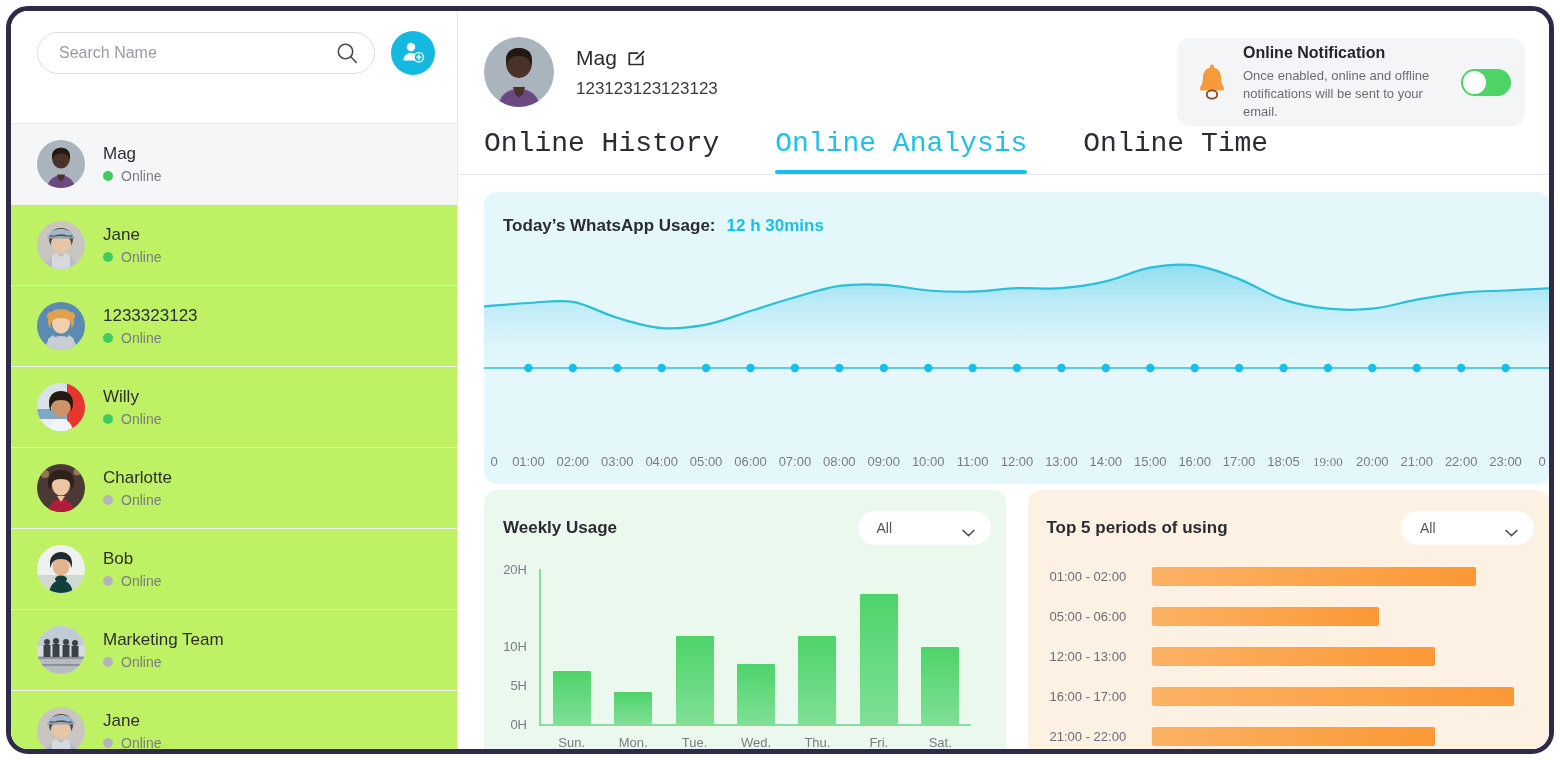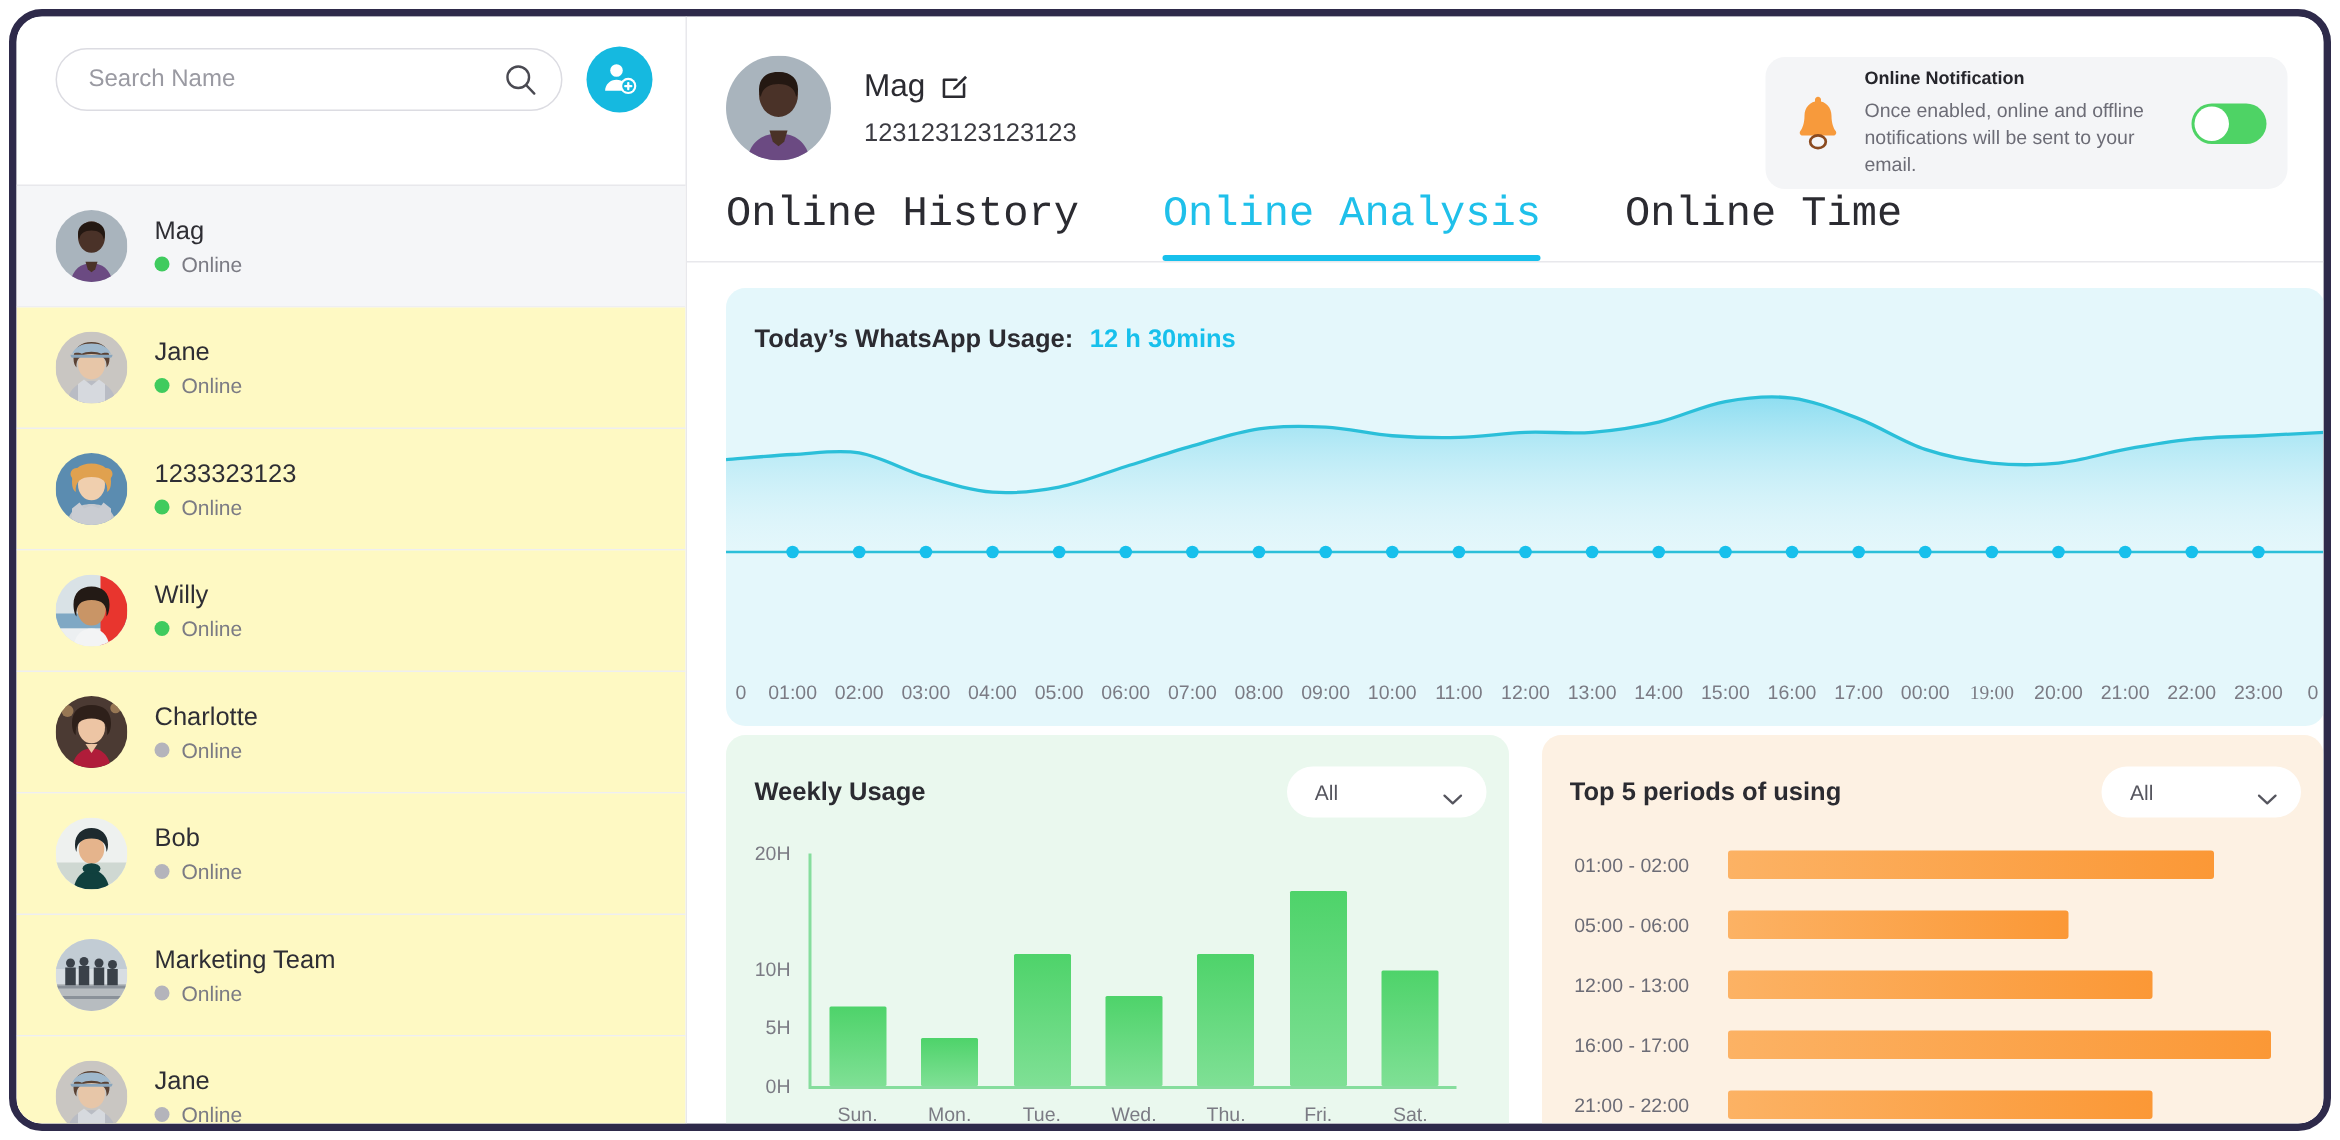--- a/index.html
+++ b/index.html
@@ -74,21 +74,21 @@
     overflow: hidden;
     border-top: 1px solid #e8e8ec;
   }
   .contact-row {
     height: 81px;
     display: flex;
     align-items: center;
     padding: 0 0 0 26px;
     gap: 18px;
     border-bottom: 1px solid #eeeef1;
-    background: #fef9c3;
+    background: #bef264;
     cursor: pointer;
   }
   .contact-row.active { background: #f5f6f8; }
   .avatar {
     width: 48px; height: 48px; flex: 0 0 48px;
     border-radius: 50%;
     overflow: hidden;
     position: relative;
   }
   .contact-meta { display: flex; flex-direction: column; gap: 7px; }
@@ -138,21 +138,21 @@
     width: 348px; height: 88px;
     background: #f4f5f7;
     border-radius: 13px;
     display: flex;
     align-items: center;
     padding: 0 14px 0 18px;
     gap: 14px;
   }
   .bell-icon { width: 34px; height: 36px; flex: 0 0 34px; }
   .notif-text { flex: 1; display: flex; flex-direction: column; gap: 5px; }
-  .notif-title { font-size: 12px; font-weight: bold; color: #25252b; line-height: 1.2; }
+  .notif-title { font-size: 16px; font-weight: bold; color: #25252b; line-height: 1.2; }
   .notif-desc { font-size: 13px; color: #6c6c76; line-height: 1.38; }
   .toggle {
     width: 50px; height: 27px; flex: 0 0 50px;
     border-radius: 14px;
     background: #4ed365;
     position: relative;
     cursor: pointer;
     border: none;
   }
   .toggle-knob {
@@ -616,21 +616,21 @@
             <span class="hour-label" style="left: 355.333px;">08:00</span>
             <span class="hour-label" style="left: 399.75px;">09:00</span>
             <span class="hour-label" style="left: 444.167px;">10:00</span>
             <span class="hour-label" style="left: 488.583px;">11:00</span>
             <span class="hour-label" style="left: 533px;">12:00</span>
             <span class="hour-label" style="left: 577.417px;">13:00</span>
             <span class="hour-label" style="left: 621.833px;">14:00</span>
             <span class="hour-label" style="left: 666.25px;">15:00</span>
             <span class="hour-label" style="left: 710.667px;">16:00</span>
             <span class="hour-label" style="left: 755.083px;">17:00</span>
-            <span class="hour-label" style="left: 799.5px;">00:00</span>
+            <span class="hour-label" style="left: 799.5px;">18:05</span>
             <span class="hour-label" style="left: 843.917px; font-family: Liberation Serif, serif;">19:00</span>
             <span class="hour-label" style="left: 888.333px;">20:00</span>
             <span class="hour-label" style="left: 932.75px;">21:00</span>
             <span class="hour-label" style="left: 977.167px;">22:00</span>
             <span class="hour-label" style="left: 1021.58px;">23:00</span>
             <span class="hour-label" style="left: 1058px;">0</span>
           </div>
       </div>
 
       <div class="lower-row">

